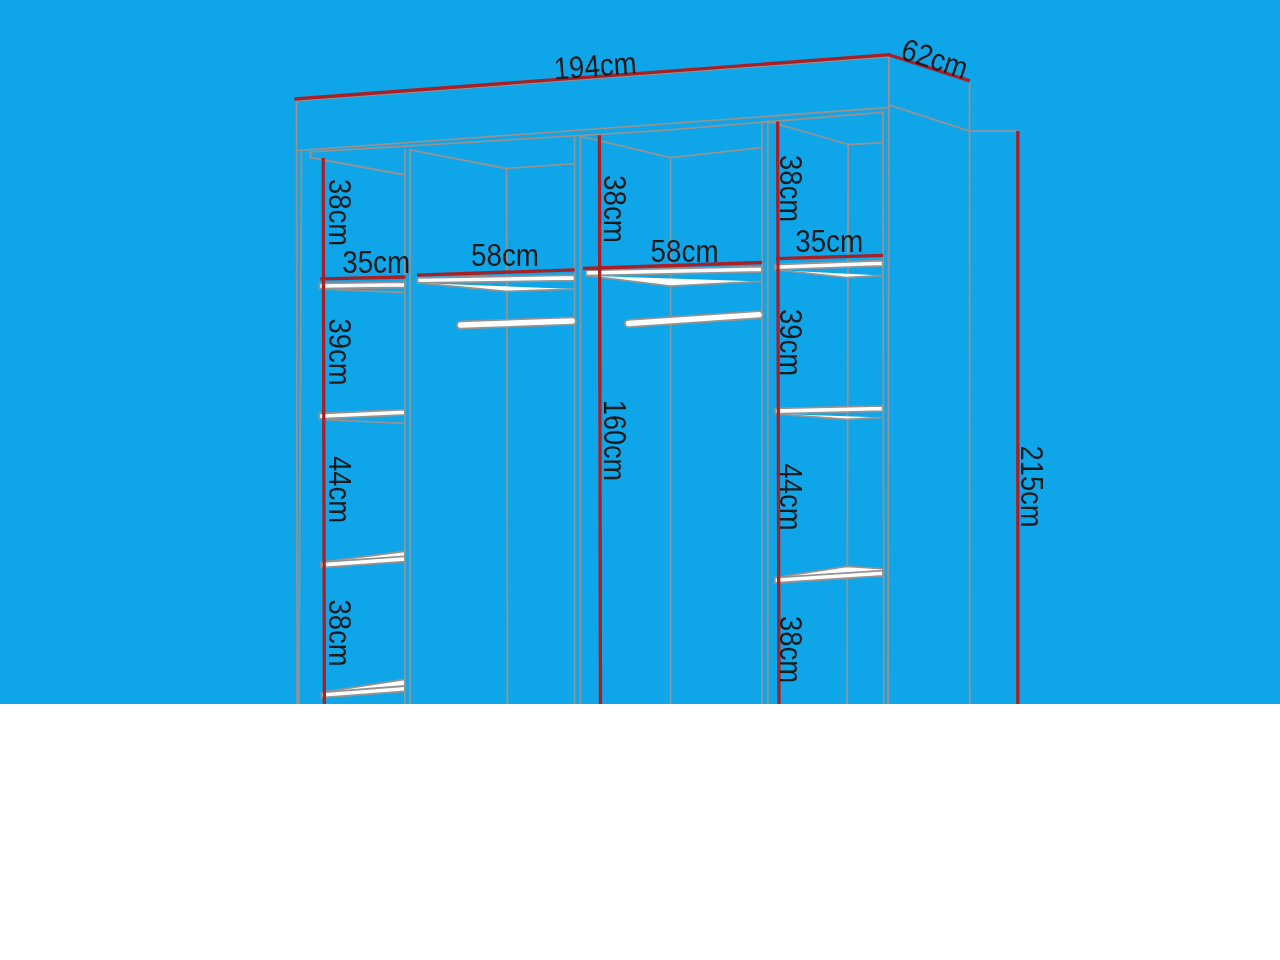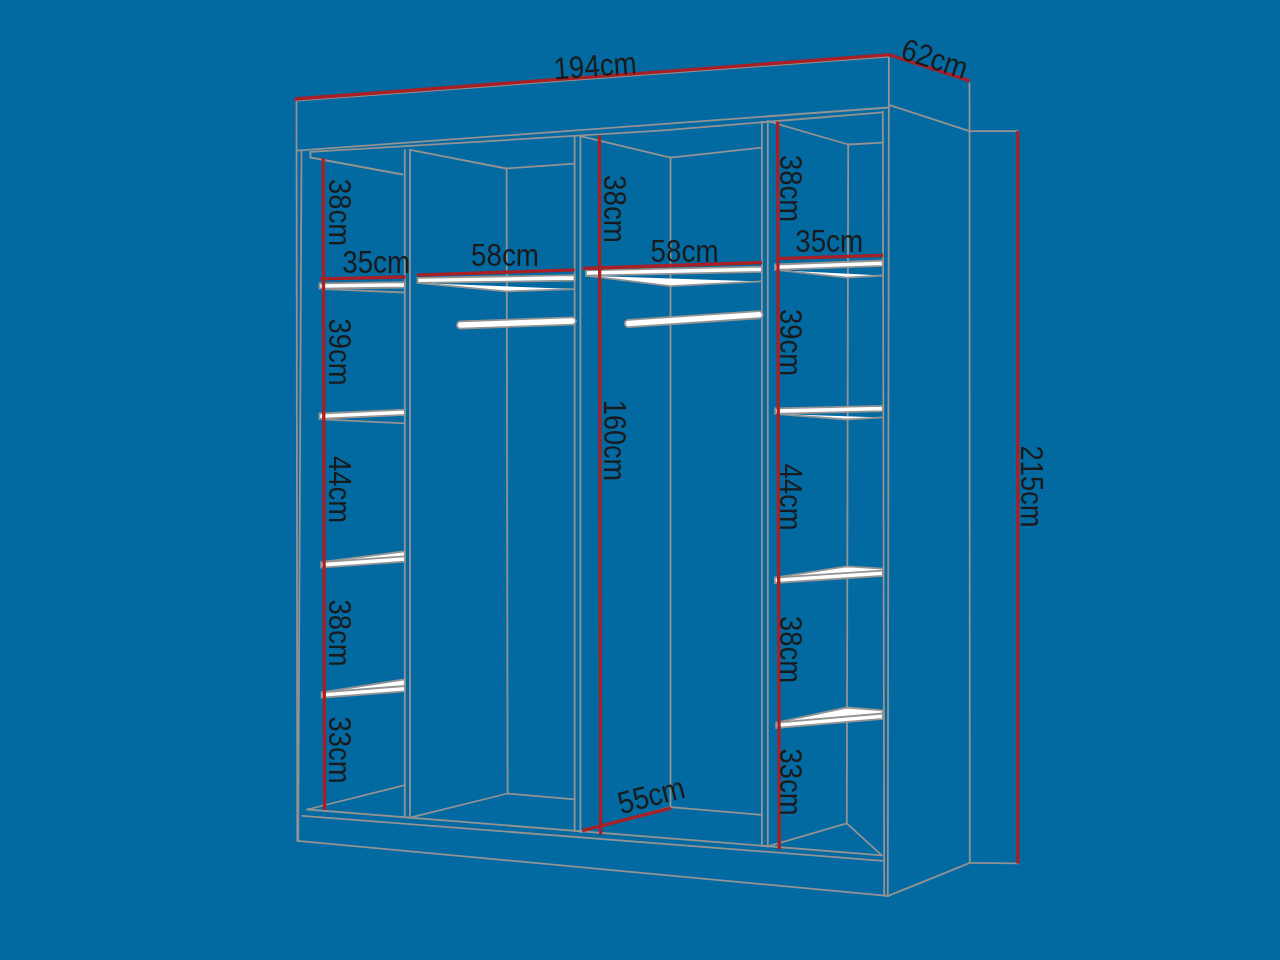--- a/index.html
+++ b/index.html
@@ -1,16 +1,16 @@
 <!DOCTYPE html>
 <html><head>
 <meta charset="utf-8">
 <style>
   html,body{margin:0;padding:0;background:#ffffff;}
-  .page{position:relative;width:1280px;height:960px;background:#0369a1;overflow:hidden;}
+  .page{position:relative;width:1280px;height:704px;background:#0ea5e9;overflow:hidden;}
   svg{position:absolute;left:0;top:0;}
   text{font-family:"Liberation Sans",sans-serif;font-size:31px;fill:#1a1a1a;letter-spacing:0;}
 </style>
 </head>
 <body>
 <div class="page">
 <svg width="1280" height="960" viewBox="0 0 1280 960">
   <g stroke="#939393" stroke-width="1.8" fill="none" stroke-linecap="round">
 
     <line x1="296.5" y1="100.7" x2="889" y2="56.6"></line>

